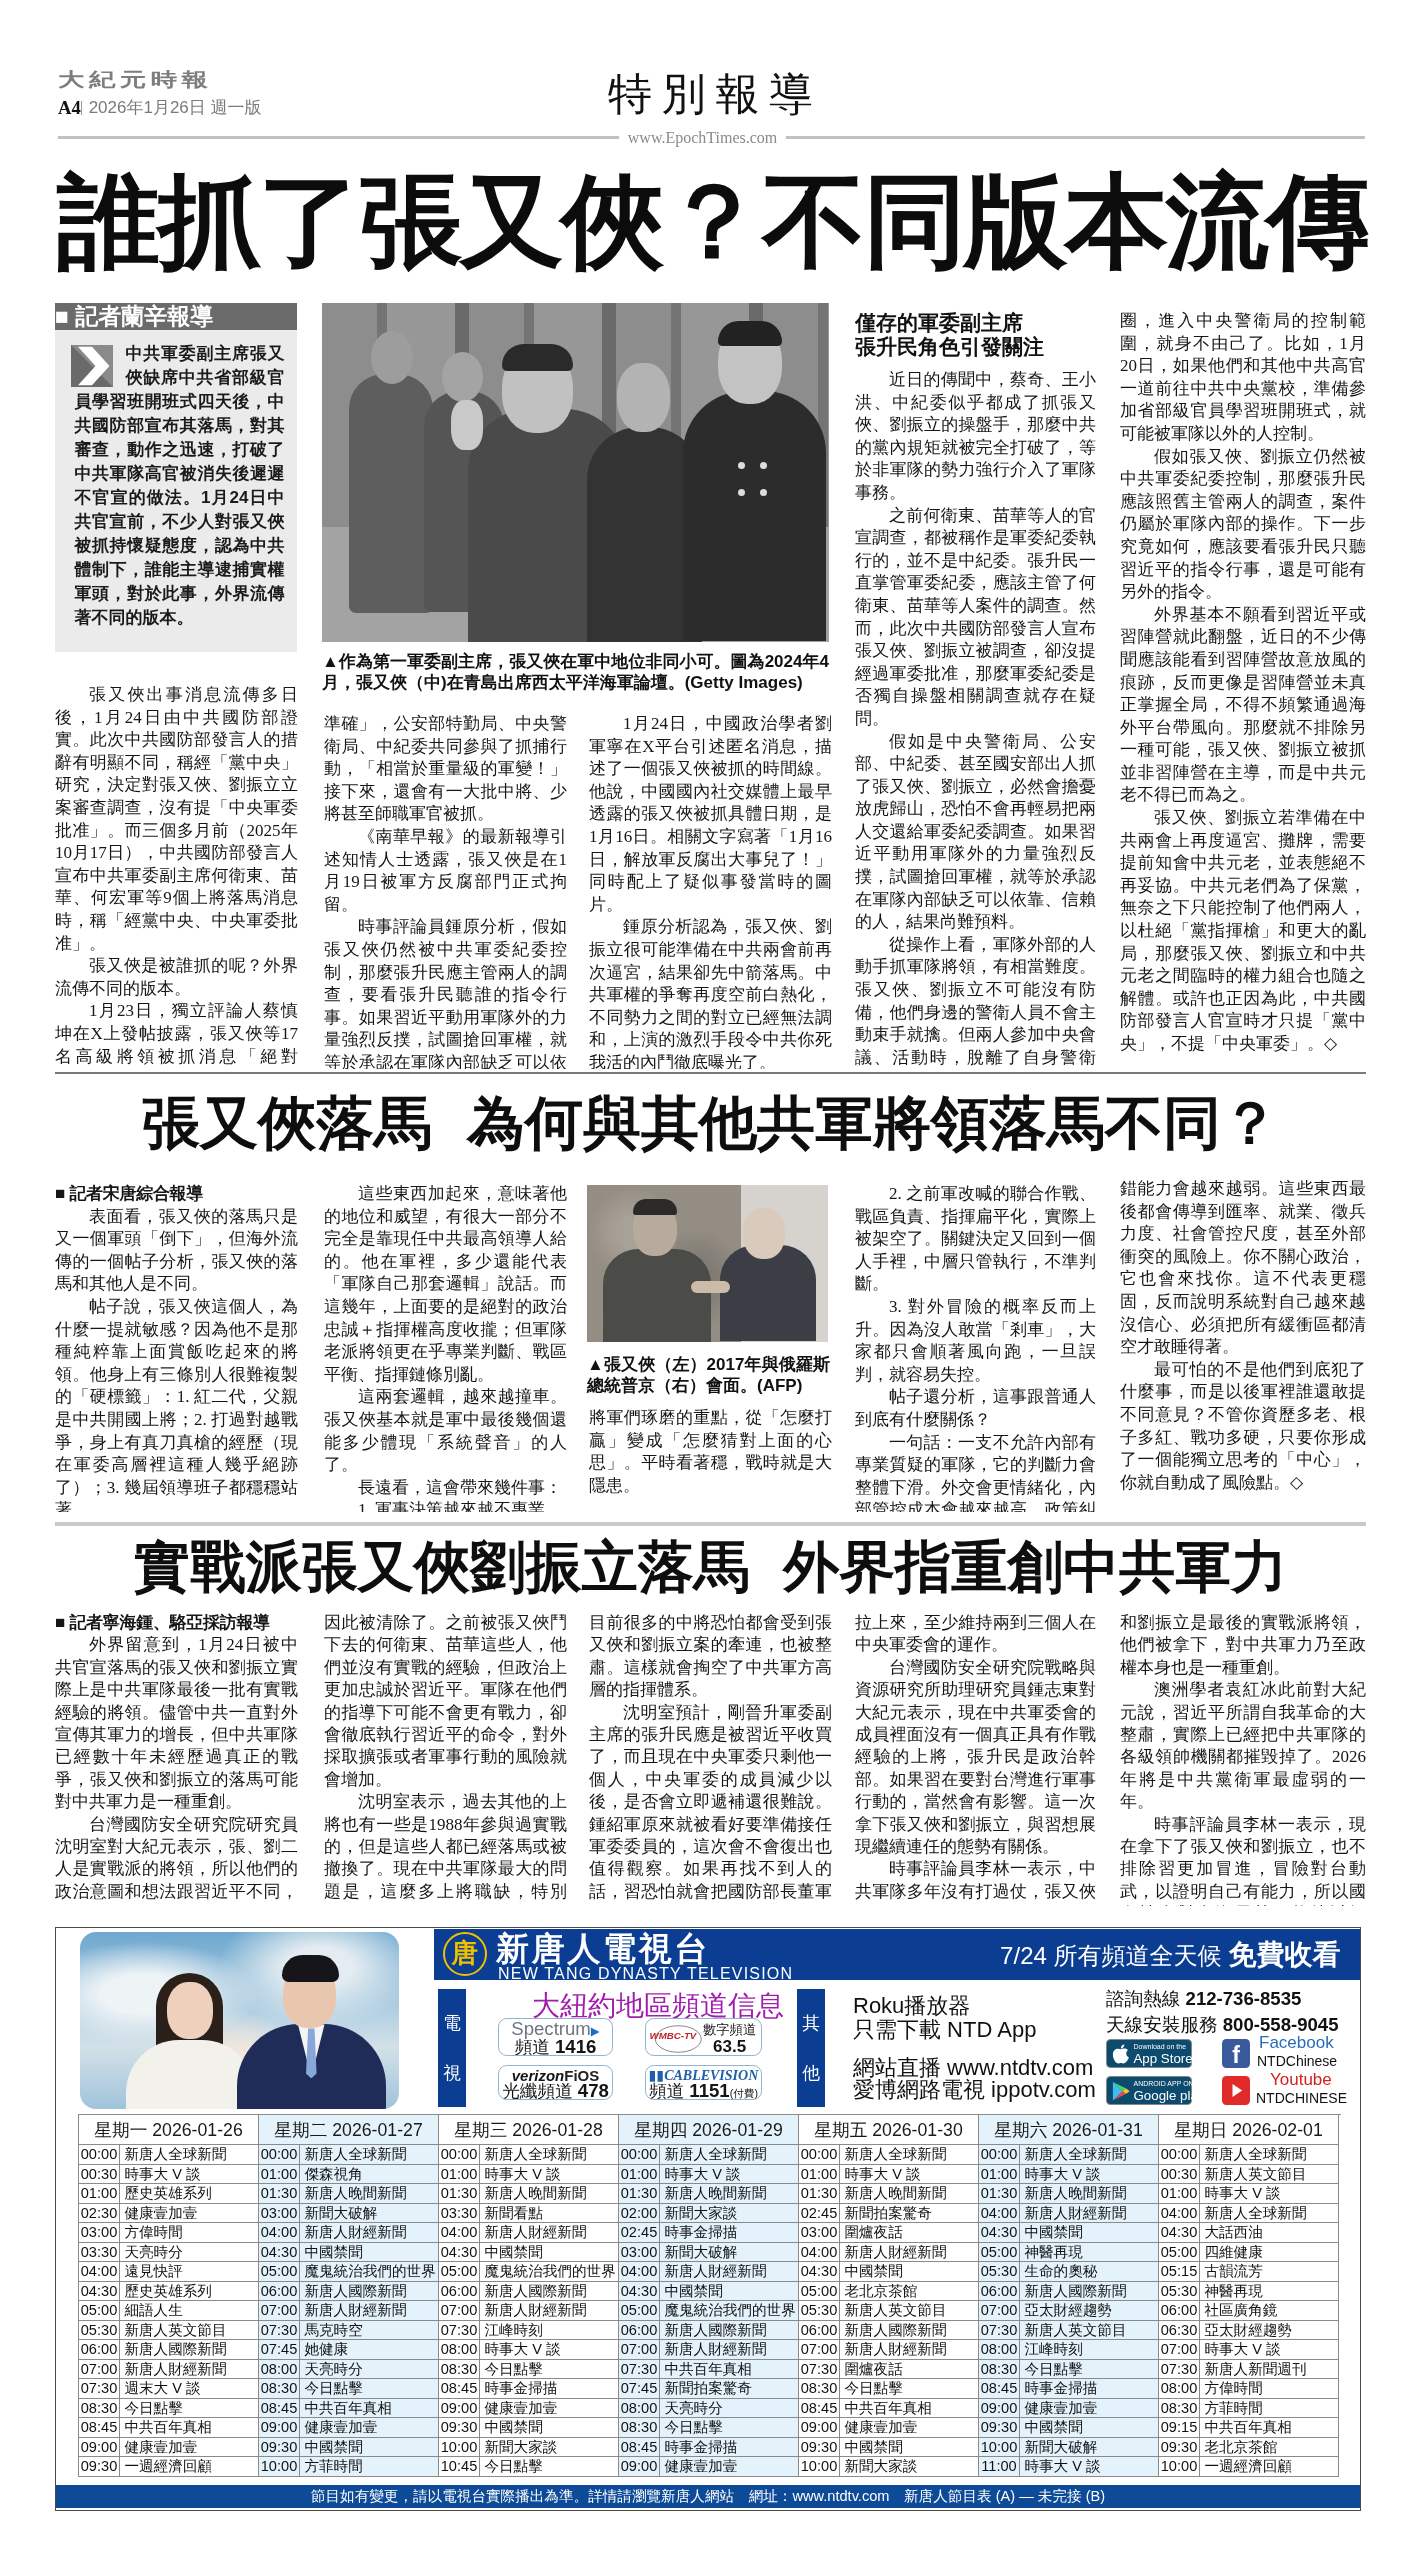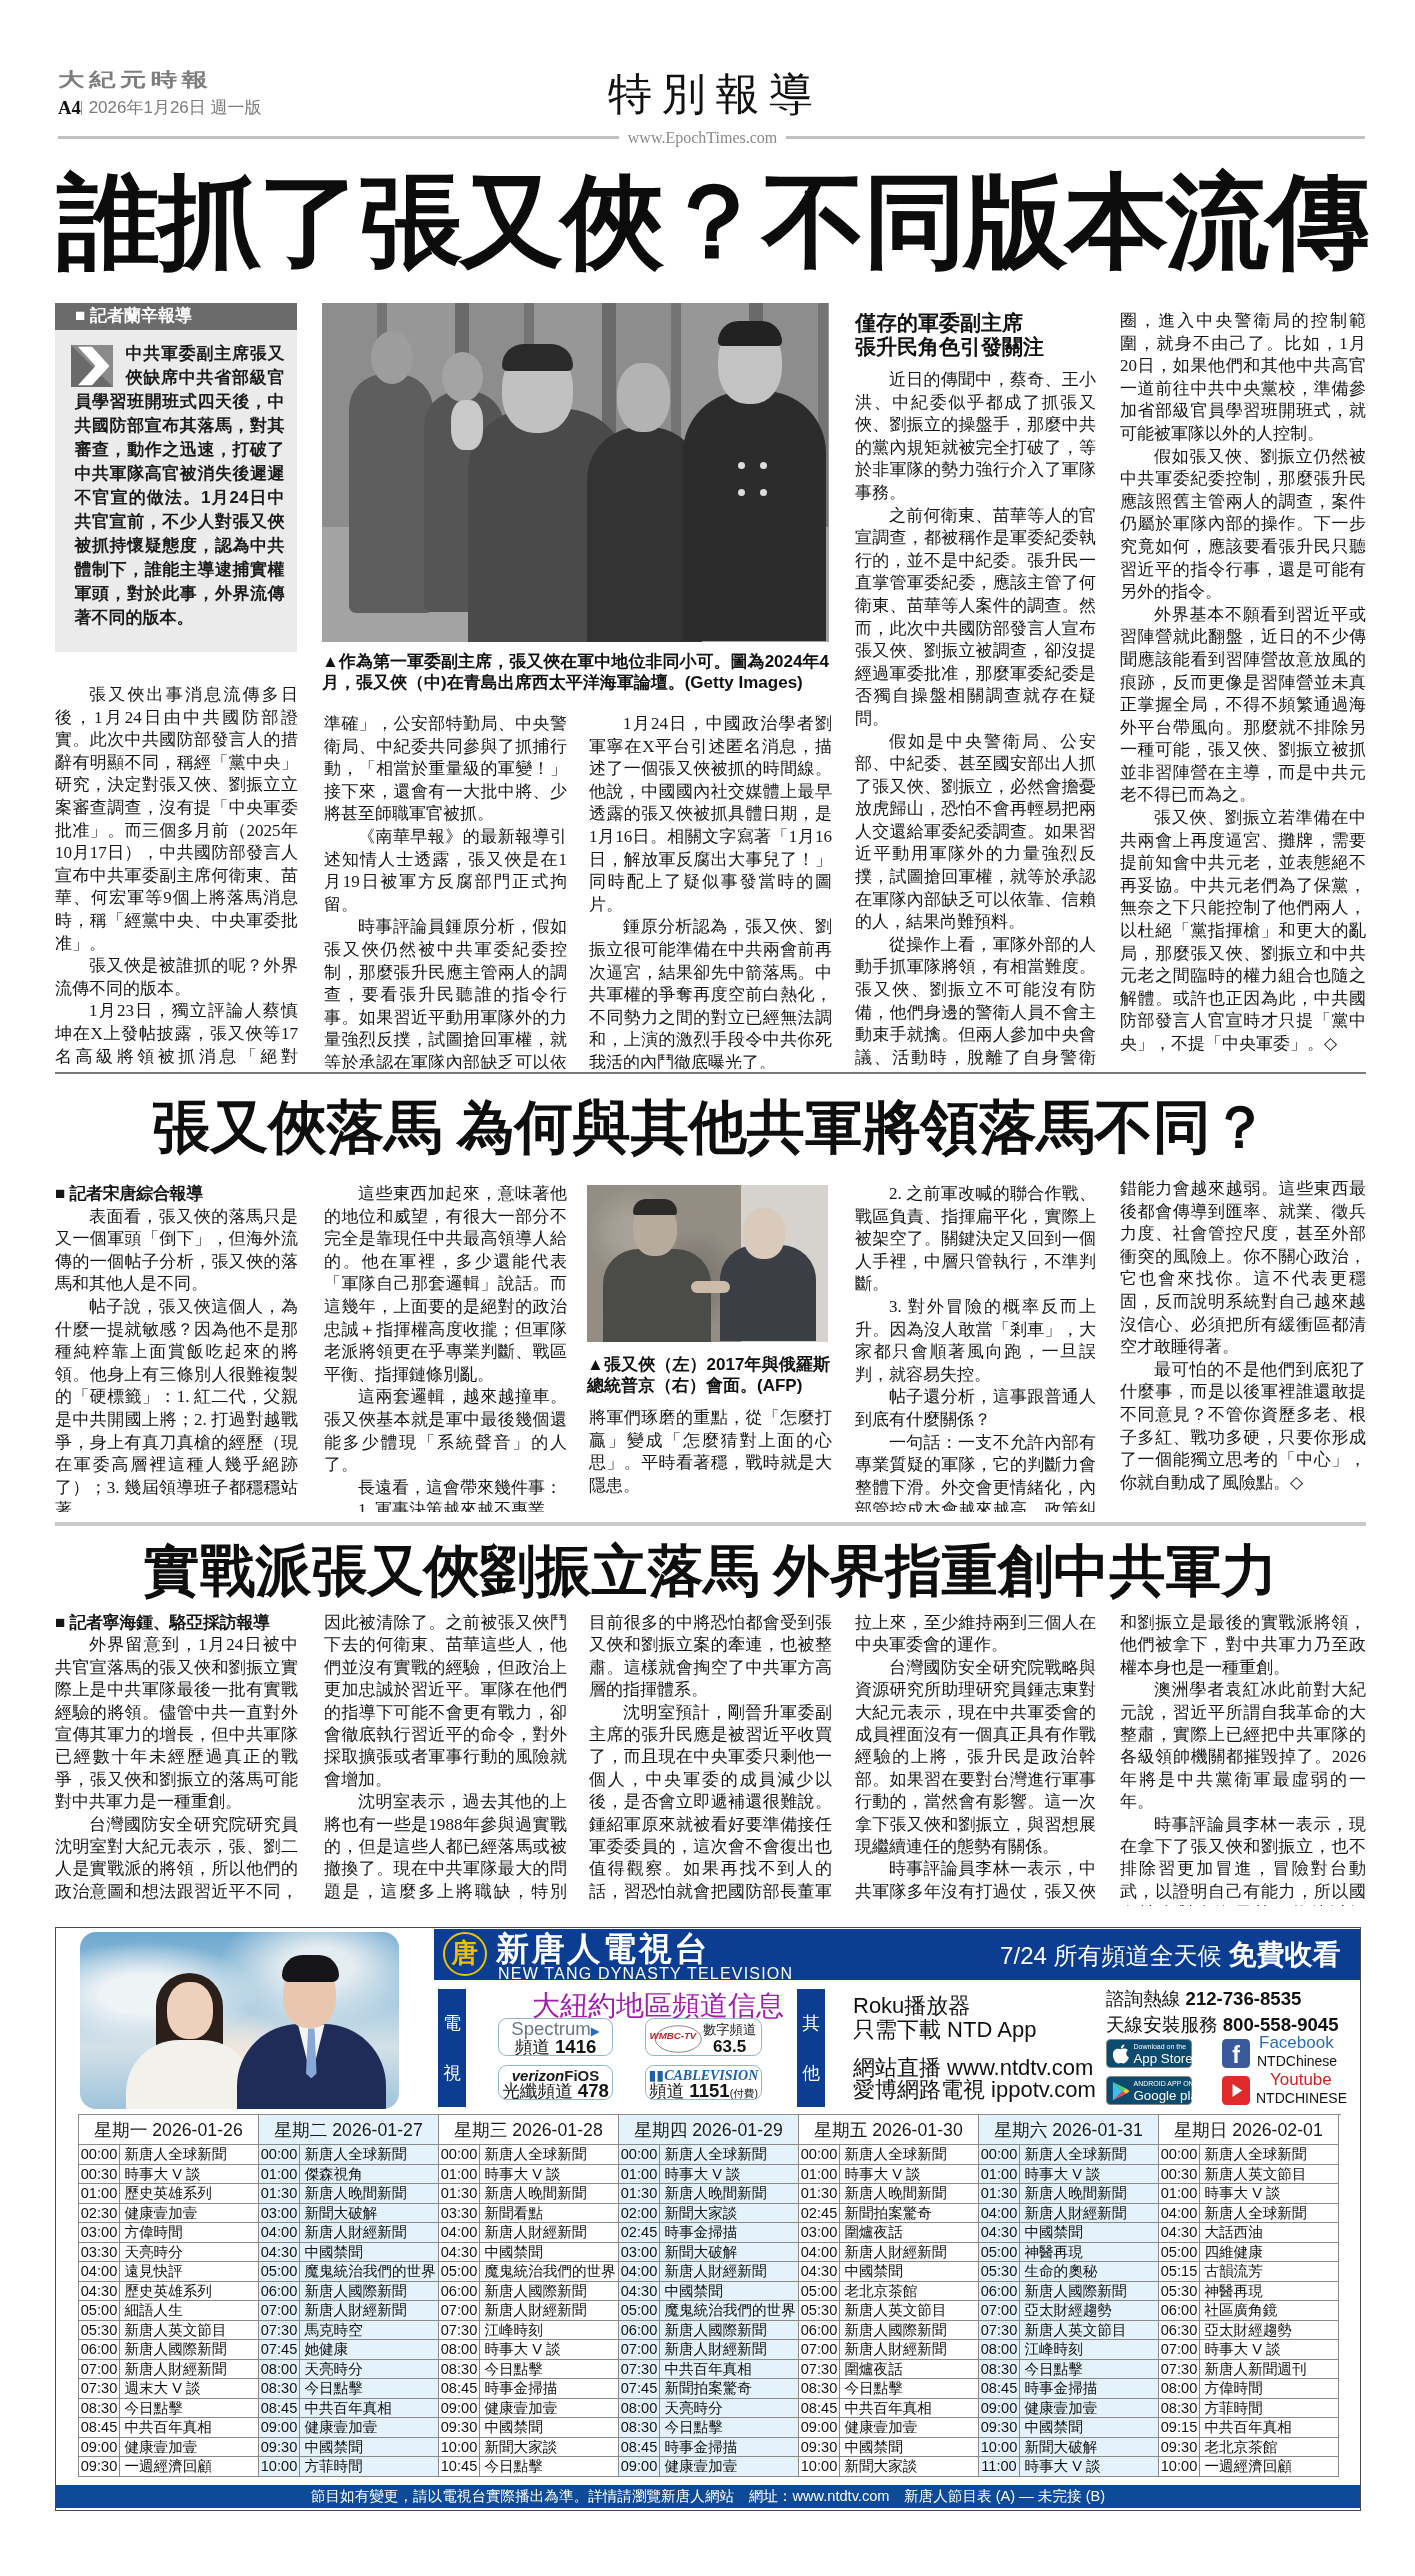--- a/index.html
+++ b/index.html
@@ -25,27 +25,27 @@
 .body p.cont{text-indent:0}
 .body p.brk{text-align-last:justify}
 .a3 .body{line-height:22.4px}
 .byline{font-family:"Liberation Sans","DejaVu Sans",sans-serif;font-weight:700;text-indent:0 !important;letter-spacing:-0.3px}
 .caption{position:absolute;font-family:"Liberation Sans","DejaVu Sans",sans-serif;font-weight:700;font-size:17px;line-height:21px;text-align:justify;color:#111}
 .subhead{font-family:"Liberation Sans","DejaVu Sans",sans-serif;font-weight:700;font-size:21px;line-height:24px;margin-bottom:10px;color:#111}
 .subhead div{text-indent:0}
 
 
 #intro{left:55px;top:303px;width:242px;height:349px;background:#ebebeb}
-#intro .head{height:26.5px;background:#6b6b6b;color:#fff;font-family:"Liberation Sans","DejaVu Sans",sans-serif;font-weight:700;font-size:17px;line-height:26.5px;padding-left:20px}
+#intro .head{height:26.5px;background:#6b6b6b;color:#fff;font-family:"Liberation Sans","DejaVu Sans",sans-serif;font-weight:700;font-size:23px;line-height:26.5px;padding-left:0}
 #intro .txt{padding:12.4px 12.4px 0 19.5px;font-family:"Liberation Sans","DejaVu Sans",sans-serif;font-weight:700;font-size:17px;line-height:24px;text-align:justify;color:#1a1a1a}
 #intro .chev{float:left;width:42px;height:42px;margin:2.7px 12.4px 1.8px -3.5px}
 
 .rule-dark{left:55px;width:1311px;height:1.8px;background:#7a7a7a}
 .rule-light{left:55px;width:1311px;height:3.5px;background:#c9c9c9}
-.hl2{left:55px;width:1311px;text-align:center;font-family:Liberation Serif, serif;font-weight:700;white-space:nowrap;color:#0e0e0e}
+.hl2{left:55px;width:1311px;text-align:center;font-family:Liberation Mono, monospace;font-weight:700;white-space:nowrap;color:#0e0e0e}
 
 
 .photo{position:absolute;overflow:hidden}
 .photo div{position:absolute}
 #photo1{left:322px;top:303px;width:507px;height:339px;
   background:linear-gradient(180deg,rgba(0,0,0,0) 0 66%,#a3a3a3 66% 100%),
   repeating-linear-gradient(90deg,#8d8d8d 0 55px,#747474 55px 65px,#979797 65px 133px,#6a6a6a 133px 147px)}
 #photo2{left:587px;top:1185px;width:241px;height:157px;
   background:linear-gradient(90deg,#938d84 0 64%,#d6d3ce 64% 100%)}
 #photo2 .tex{left:0;top:0;width:154px;height:157px;background:radial-gradient(circle at 30% 30%,#a7a197 0 10%,transparent 30%),radial-gradient(circle at 70% 60%,#7f7a72 0 12%,transparent 35%),radial-gradient(circle at 40% 85%,#a09a90 0 8%,transparent 30%)}

